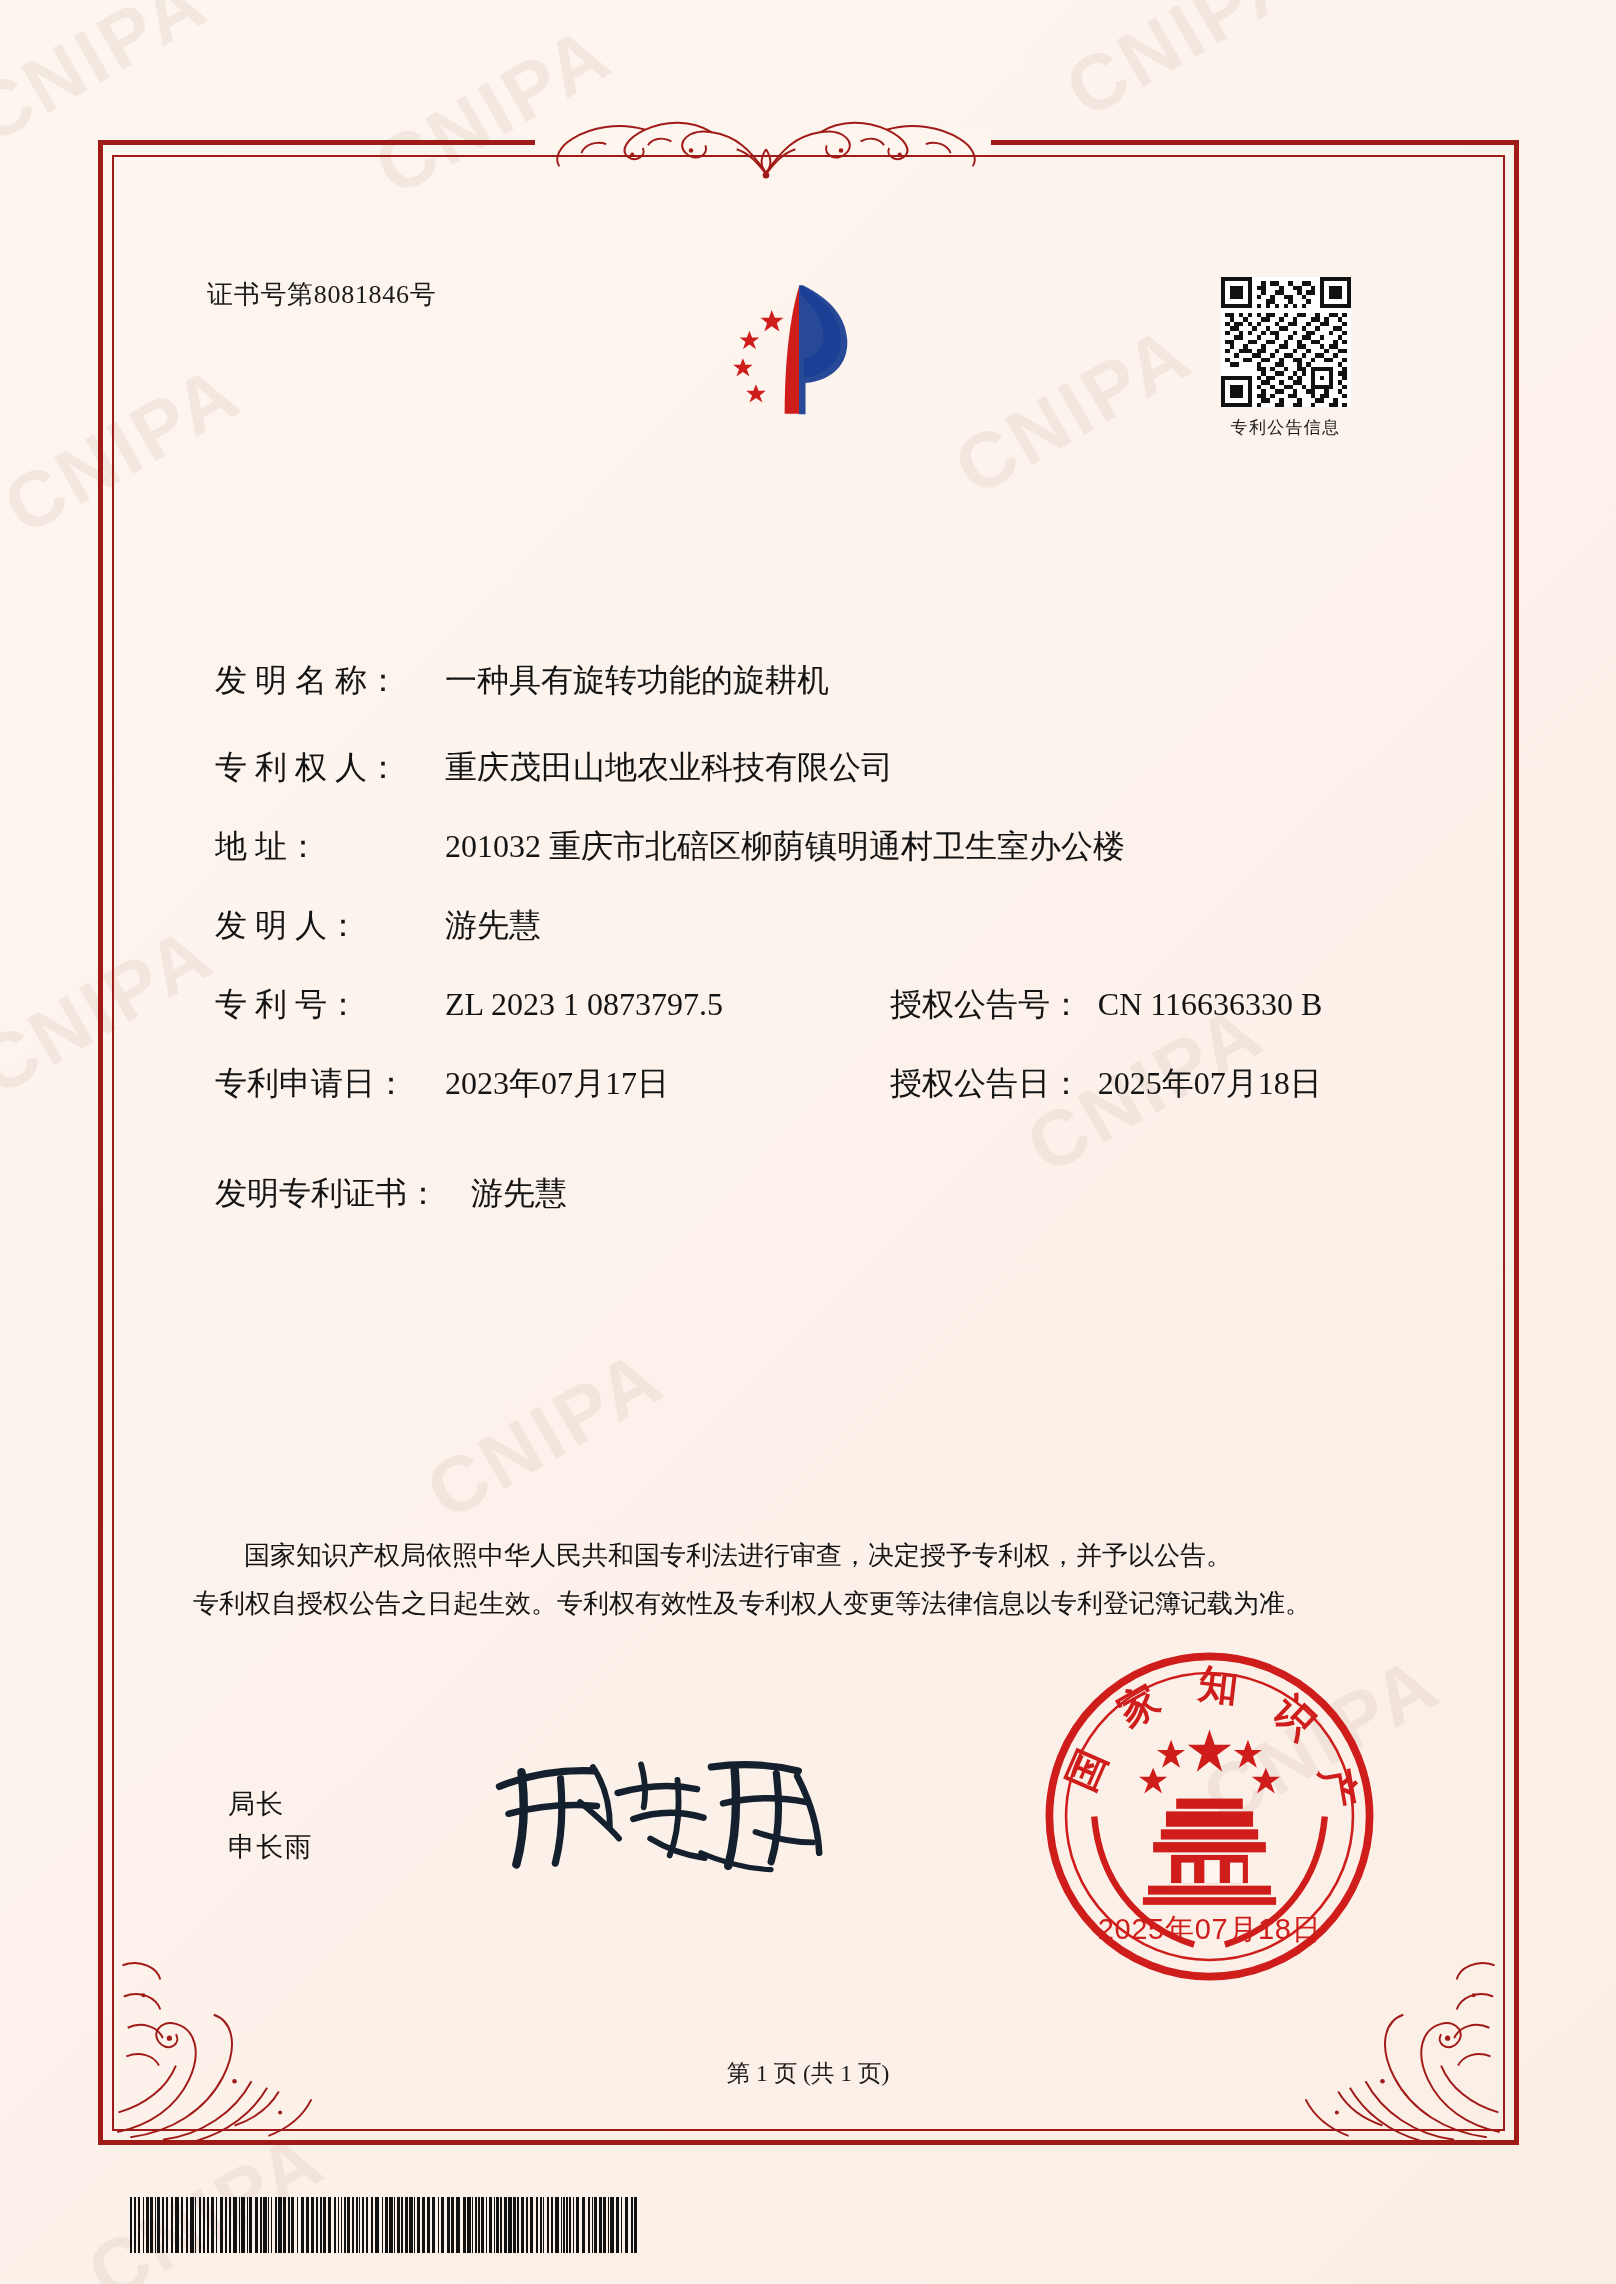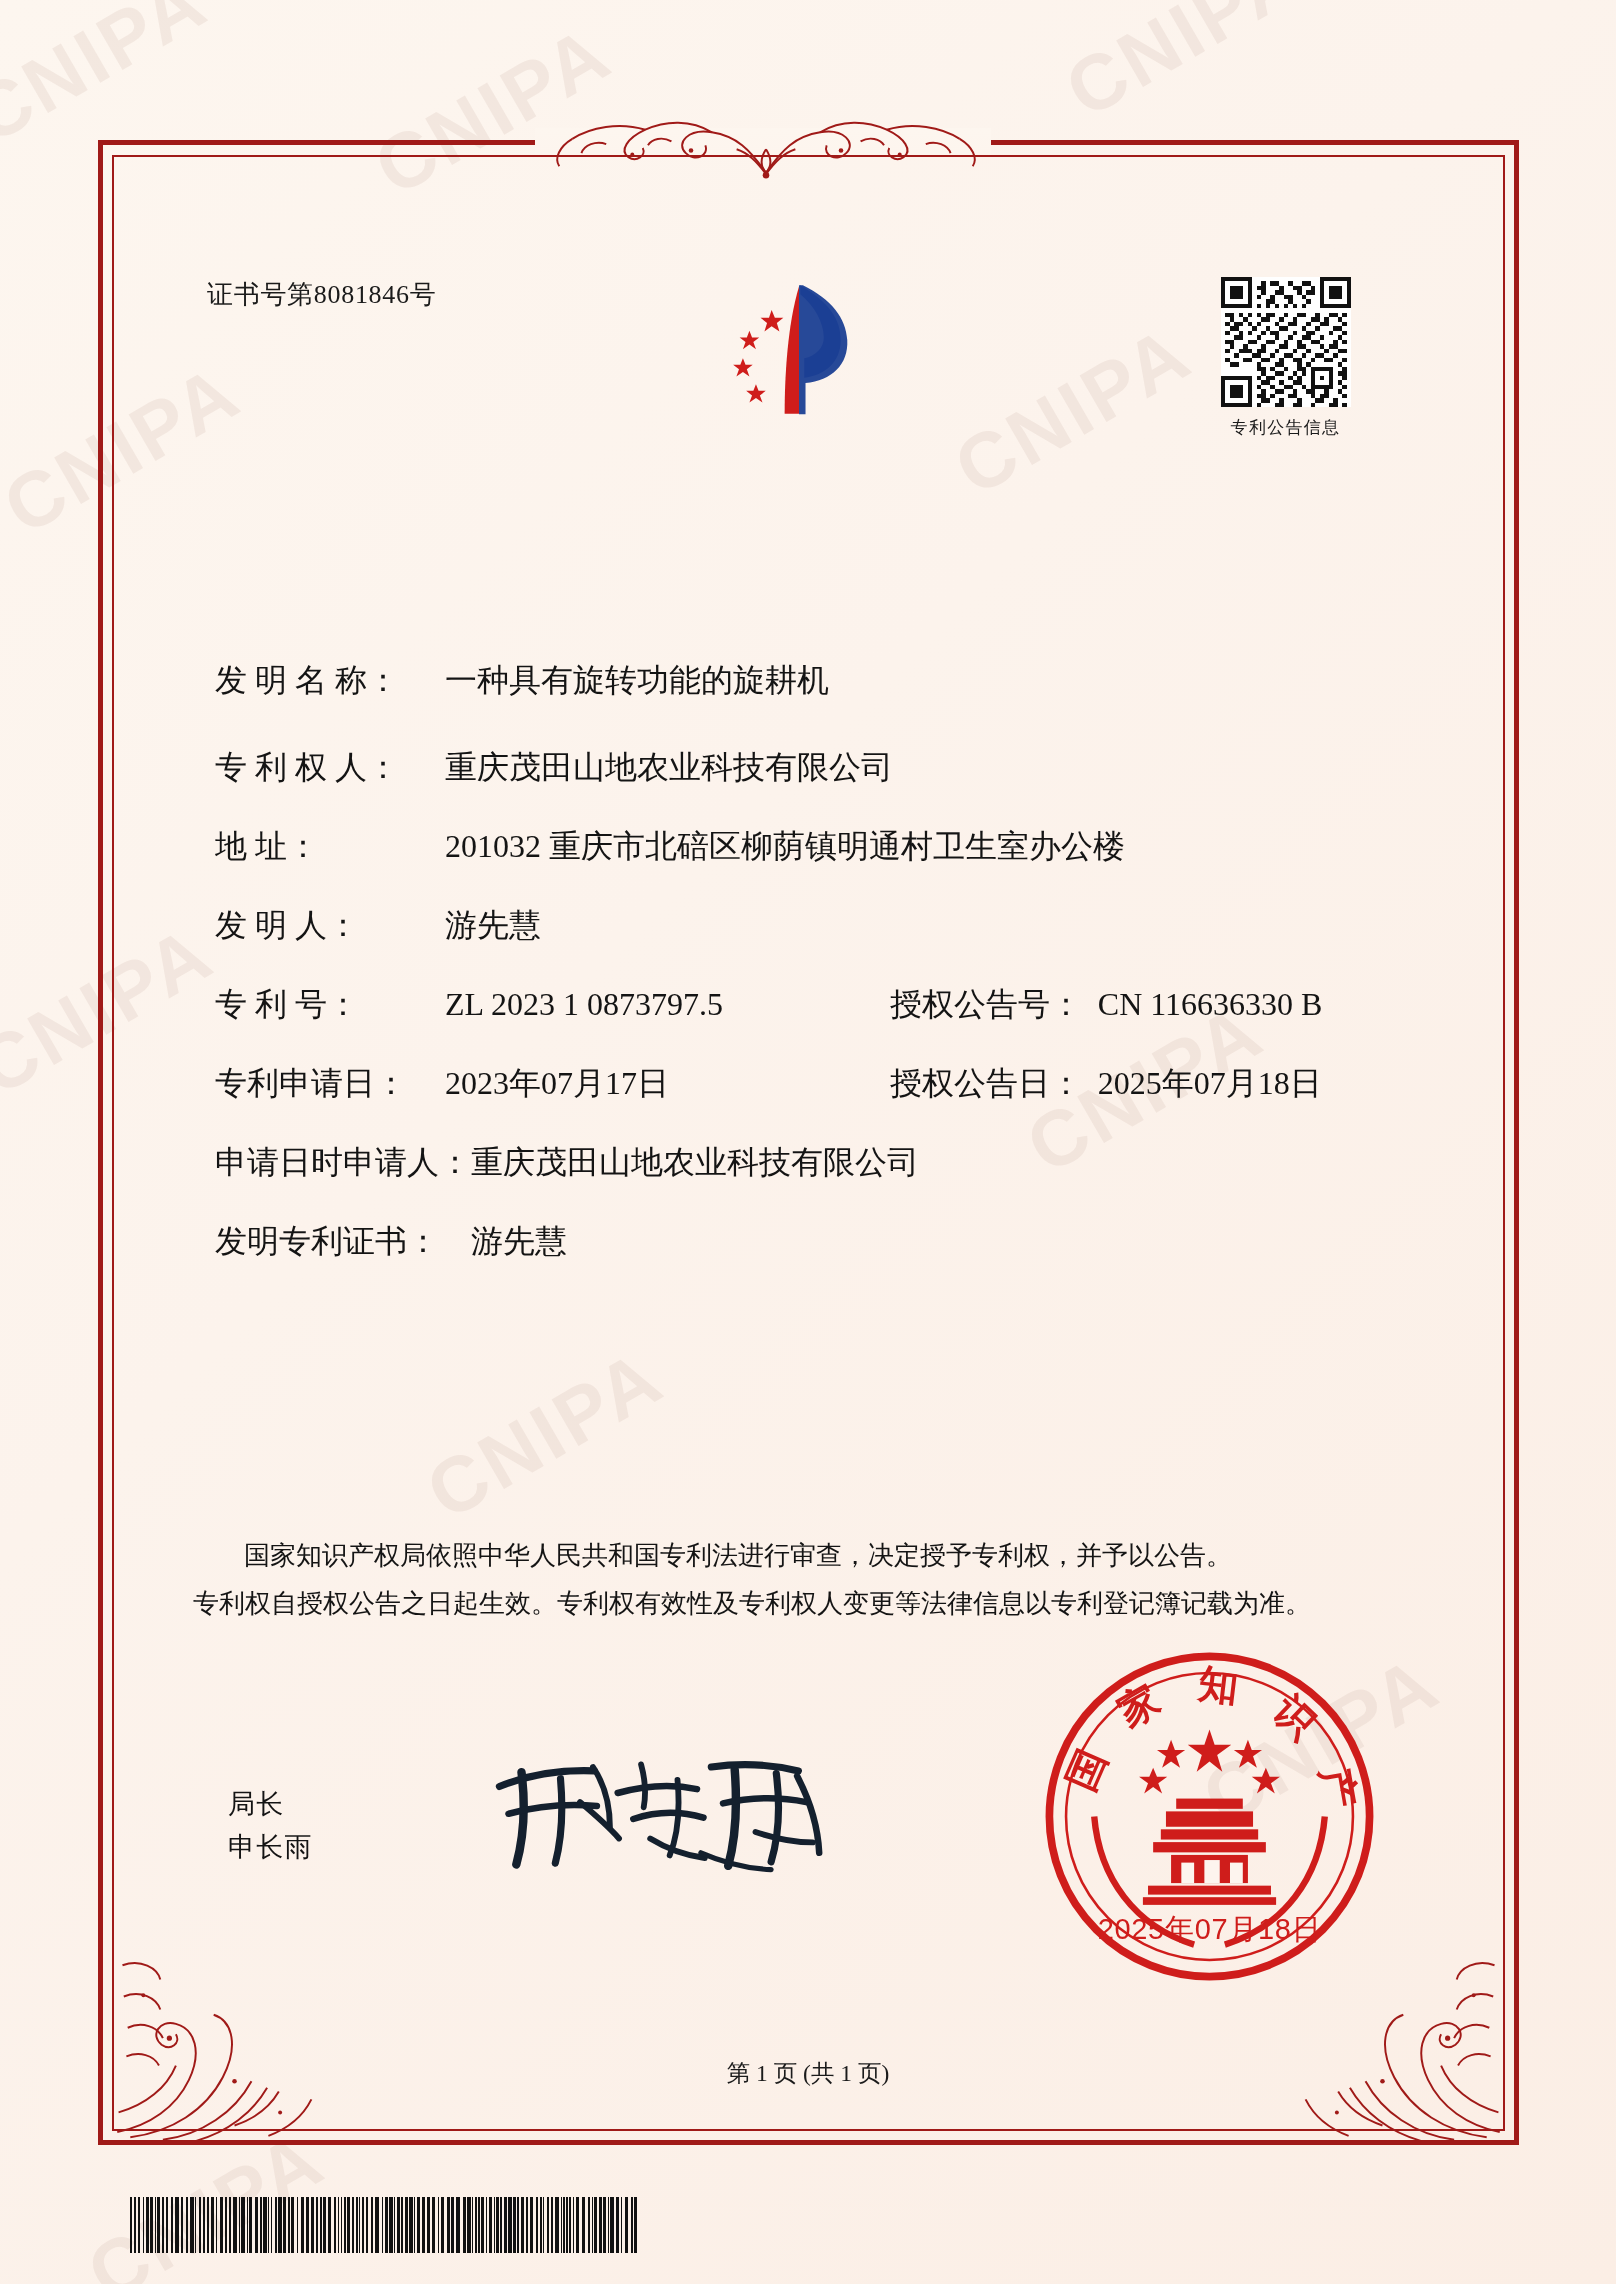--- a/index.html
+++ b/index.html
@@ -551,24 +551,20 @@
       <span class="label">专利申请日：</span>
       <span class="value">2023年07月17日</span>
       <span class="col2">
         <span class="label2">授权公告日：</span>
         <span class="value">2025年07月18日</span>
       </span>
     </div>
 
     <div class="gap-s"></div>
 
-    <div class="row">
-      <span class="label" style="width:248px">申请日时申请人：</span>
-      <span class="value">重庆茂田山地农业科技有限公司</span>
-    </div>
 
     <div class="gap-s"></div>
 
     <div class="row">
       <span class="label" style="width:248px">发明专利证书：</span>
       <span class="value">游先慧</span>
     </div>
   </div>
 
   <div class="statement">

